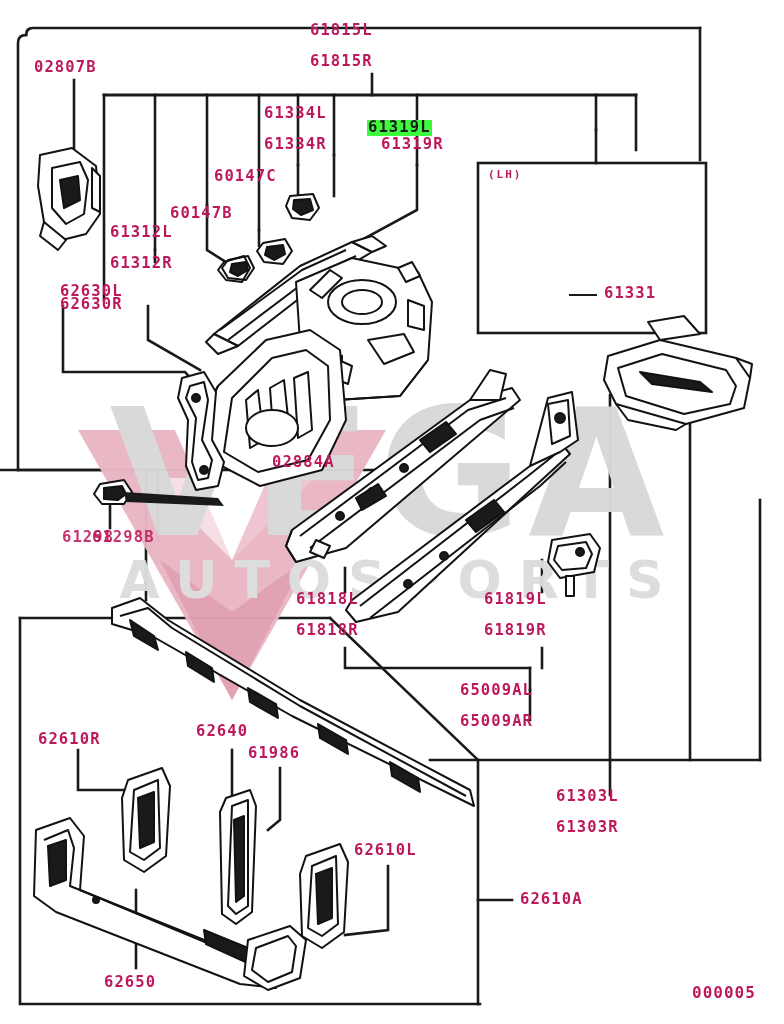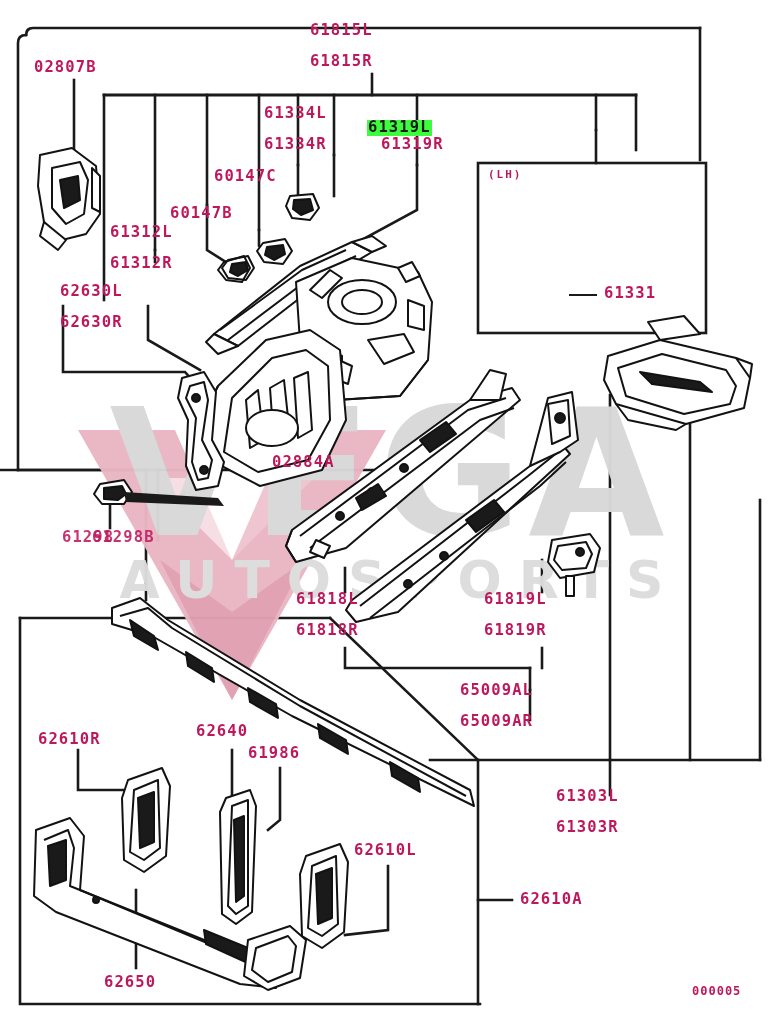--- a/index.html
+++ b/index.html
@@ -13,21 +13,21 @@
              pointer-events:none;z-index:5;}
   
   #art{position:absolute;left:0;top:0;width:784px;height:1024px;z-index:3;}
   #art2{position:absolute;left:0;top:0;width:784px;height:1024px;z-index:8;}
 
   
   .lbl{position:absolute;z-index:10;white-space:pre;color:#be185d;
        font-family:"DejaVu Sans Mono","Liberation Mono",monospace;
        font-size:15.5px;letter-spacing:1.1px;font-weight:700;line-height:1.0;}
   .lbl.hl{background:#3dfb3d;color:#1a1a1a;padding:0 1px;}
-  .lbl.small{font-size:12px;letter-spacing:1px;font-weight:700;}
+  .lbl.small{font-size:16px;letter-spacing:1px;font-weight:700;}
   .lbl.lh{font-size:11px;letter-spacing:2px;}
   .lbl.ghost{opacity:.88;}
 </style>
 </head>
 <body>
 
 <div id="sheet">
 
   <svg id="watermark" viewBox="0 0 784 1024">
     <g opacity="0.97">
@@ -294,21 +294,21 @@
   <div class="lbl hl" style="left:367px;top:106px;margin-top:14px;">61319L</div>
   <div class="lbl" style="left:381px;top:137px;">61319R</div>
 
   <div class="lbl" style="left:214px;top:169px;">60147C</div>
   <div class="lbl" style="left:170px;top:206px;text-align:right;">60147B</div>
 
   <div class="lbl" style="left:110px;top:225px;">61312L</div>
   <div class="lbl" style="left:110px;top:256px;">61312R</div>
 
   <div class="lbl" style="left:60px;top:284px;">62630L</div>
-  <div class="lbl" style="left:60px;top:315px;">62630R</div>
+  <div class="lbl" style="left:60px;top:297px;">62630R</div>
 
   <div class="lbl lh" style="left:488px;top:169px;">(LH)</div>
   <div class="lbl" style="left:604px;top:286px;">61331</div>
 
   <div class="lbl" style="left:272px;top:455px;">02884A</div>
 
   <div class="lbl ghost" style="left:62px;top:530px;">61298</div>
   <div class="lbl ghost" style="left:92px;top:530px;">61298B</div>
 
   <div class="lbl" style="left:296px;top:592px;">61818L</div>

